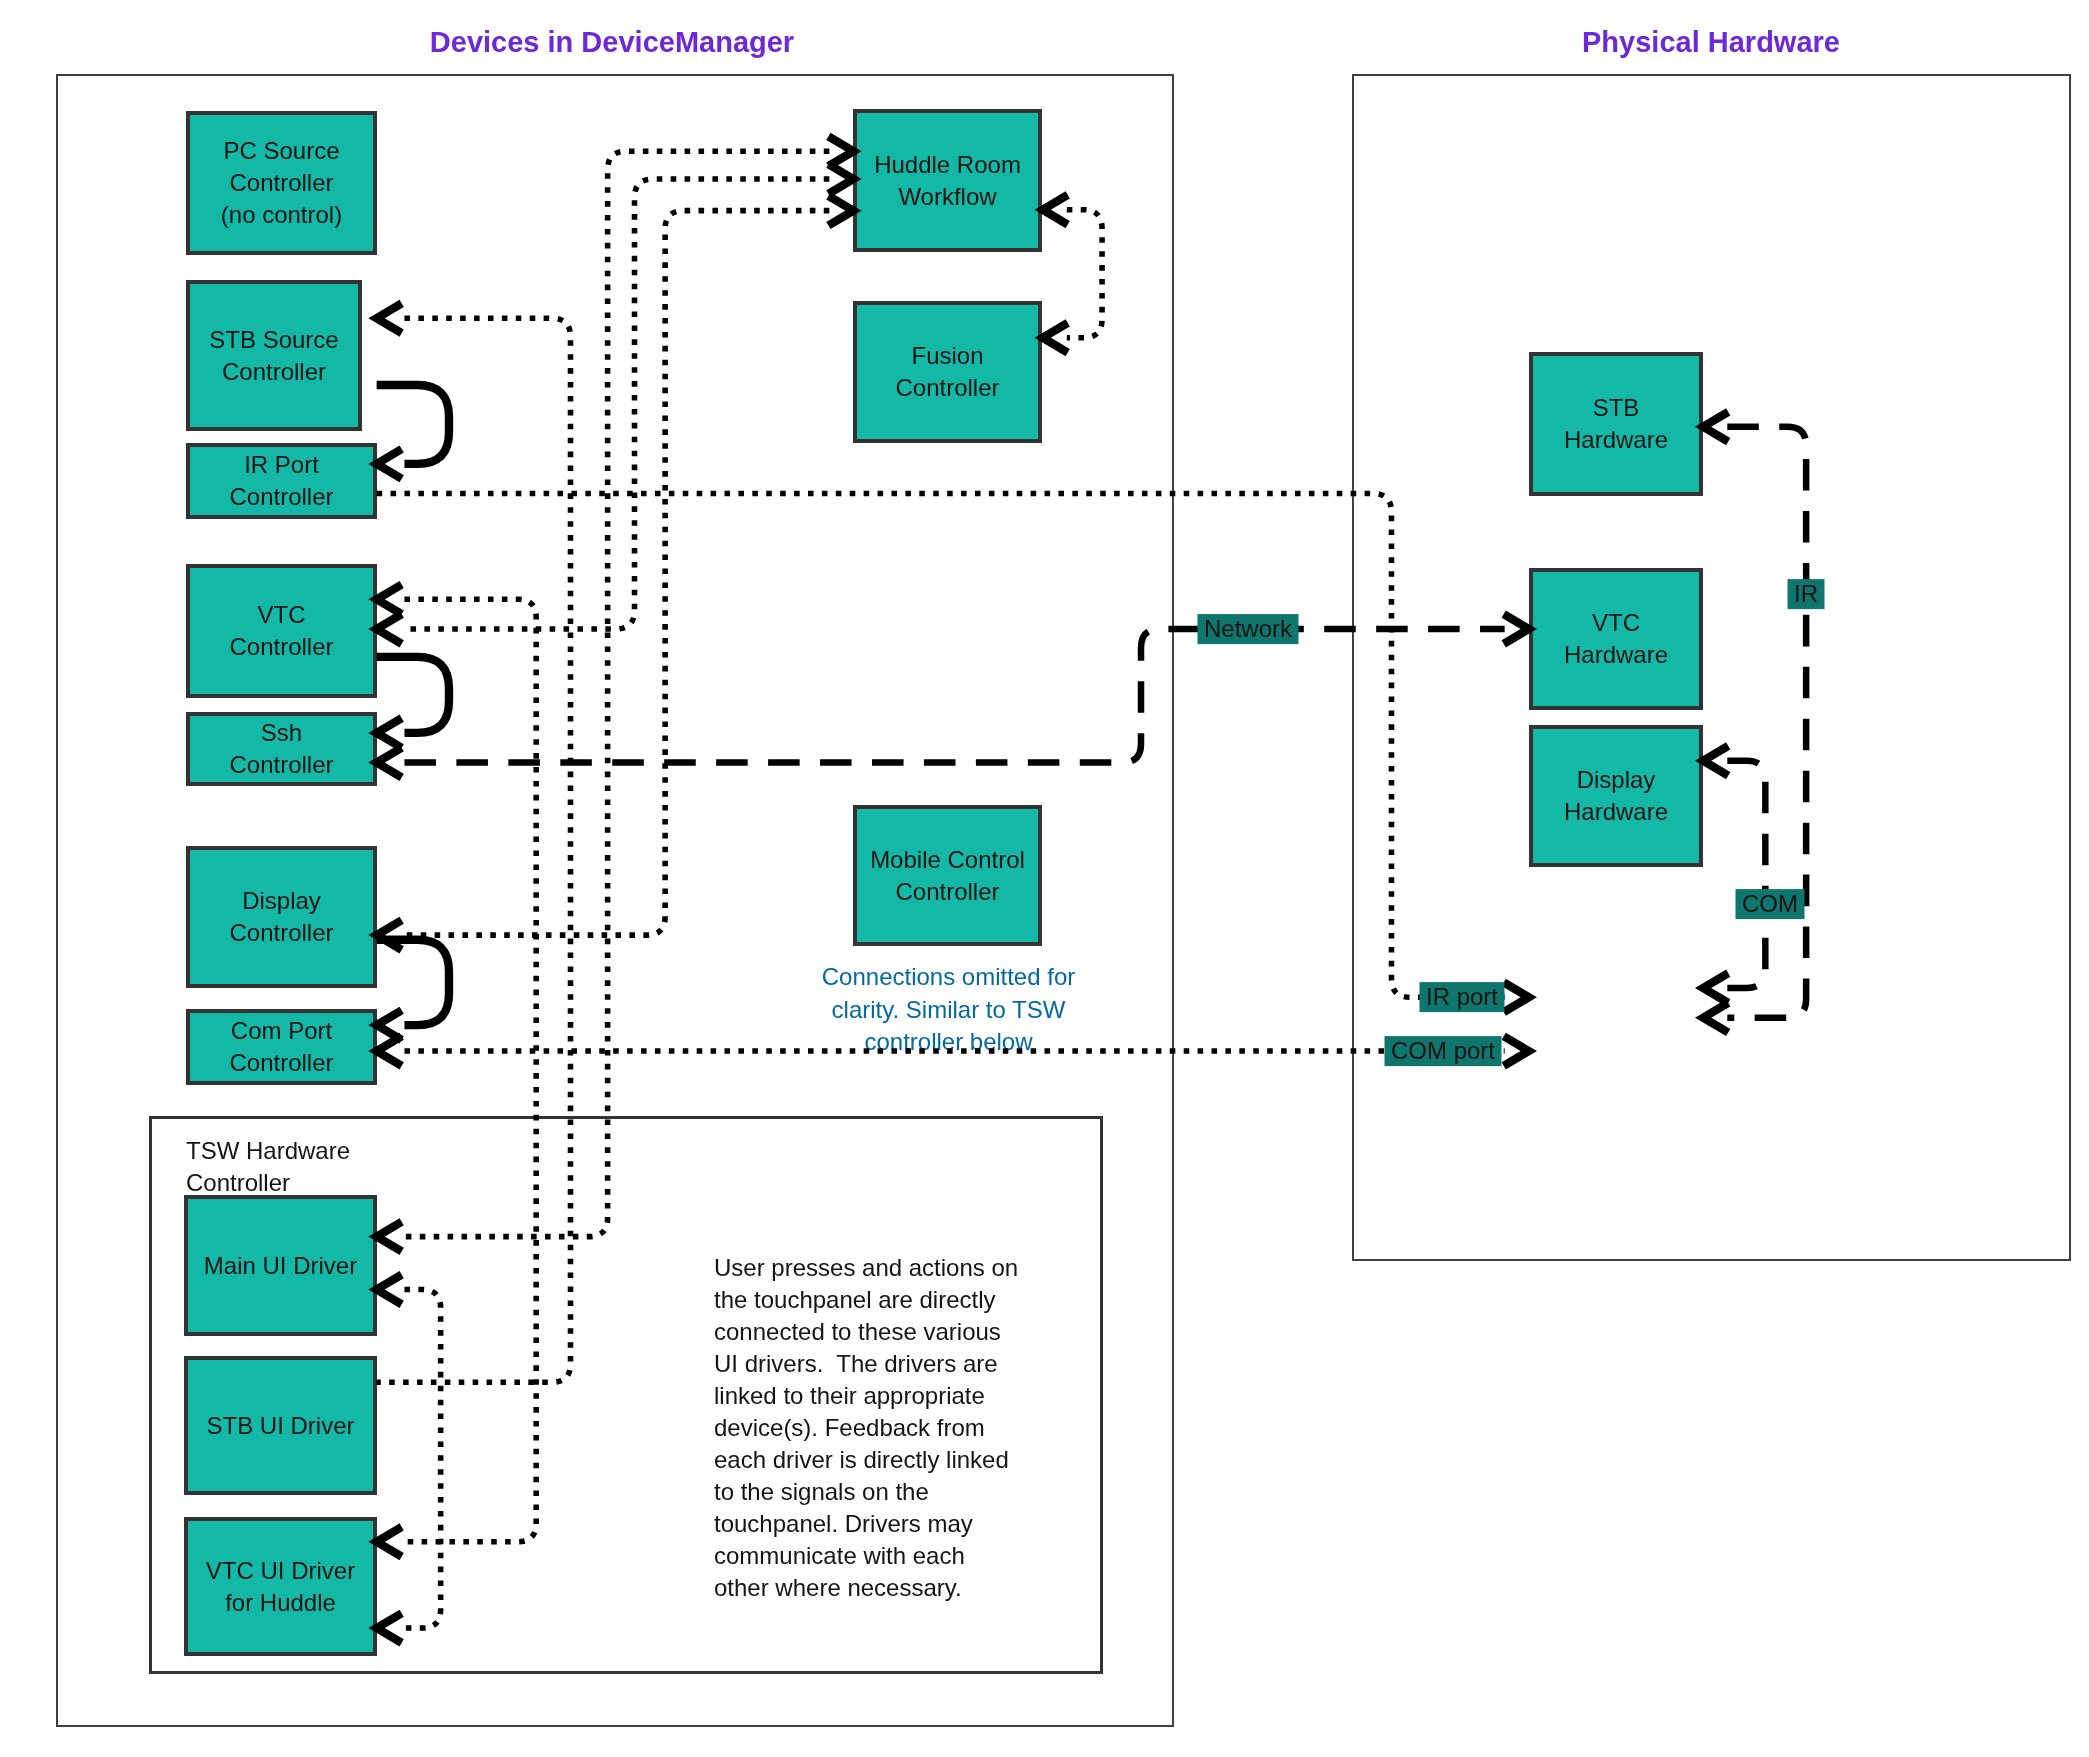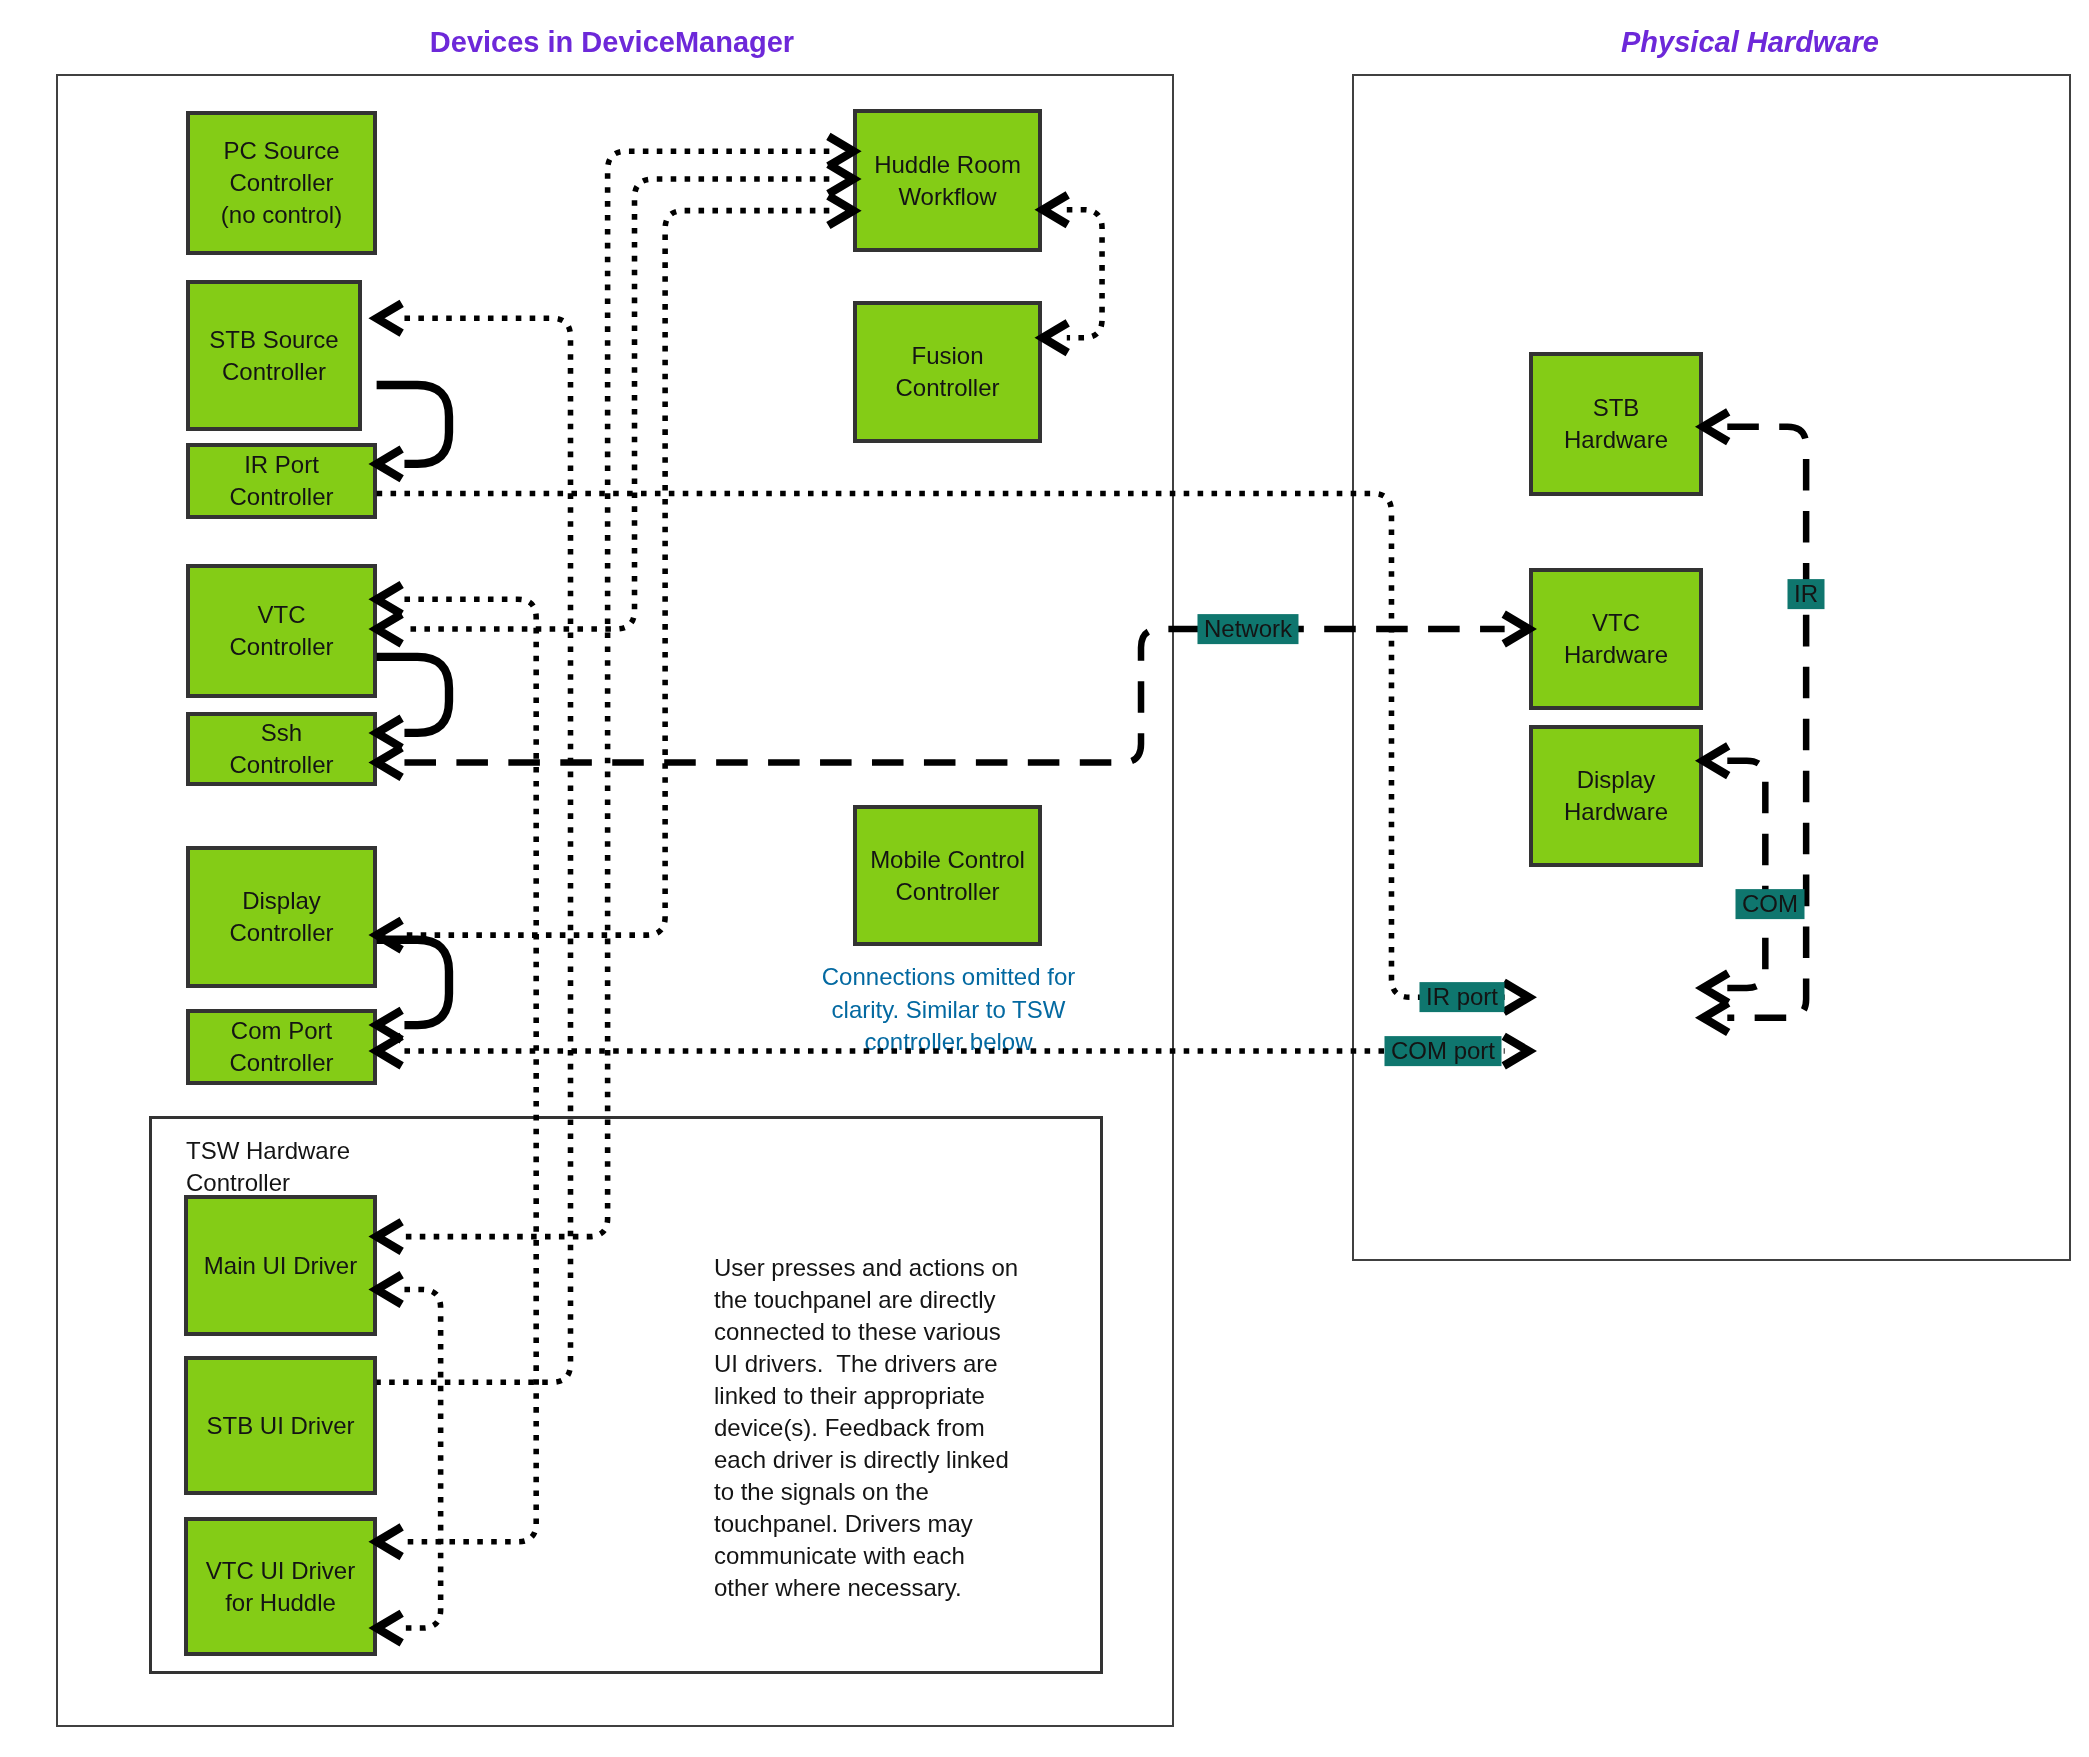--- a/index.html
+++ b/index.html
@@ -3,21 +3,21 @@
 <meta charset="utf-8">
 <style>
   html,body{margin:0;padding:0;background:#fff;}
   .stage{
     position:relative;width:2090px;height:1758px;background:#fff;
     font-family:"Liberation Sans", sans-serif;color:#111;overflow:hidden;
   }
   .container{position:absolute;border:2.8px solid #404040;background:#fff;box-sizing:border-box;}
   .tsw{position:absolute;border:3.7px solid #333;background:#fff;box-sizing:border-box;}
   .node{
-    position:absolute;border:4.6px solid #333;background:#84cc16;box-sizing:border-box;
+    position:absolute;border:4.6px solid #333;background:#14b8a6;box-sizing:border-box;
     display:flex;align-items:center;justify-content:center;text-align:center;
     white-space:pre-line;font-size:24px;line-height:1.32;color:#141414;
   }
   .diagram-title{
     position:absolute;font-size:29px;font-weight:bold;text-align:center;color:#6d28d9;
     white-space:nowrap;
   }
   .corner-label{position:absolute;font-size:24px;line-height:1.35;white-space:pre-line;color:#141414;}
   .note{position:absolute;font-size:24px;line-height:1.36;text-align:center;white-space:pre-line;color:#0369a1;}
   .description{position:absolute;font-size:24px;line-height:32px;white-space:pre;color:#141414;}
@@ -30,21 +30,21 @@
   .edge-dashed{fill:none;stroke:#000;stroke-width:7;stroke-dasharray:34 22;}
   .edge-solid{fill:none;stroke:#000;stroke-width:9;}
   .arrowhead{fill:none;stroke:#000;stroke-width:9;stroke-linejoin:miter;}
 </style>
 </head>
 <body>
 
 <div class="stage">
 
   <div class="diagram-title" style="left:315px;top:26px;width:594px;">Devices in DeviceManager</div>
-  <div class="diagram-title" style="left:1467px;top:26px;width:566px;font-style:italic;">Physical Hardware</div>
+  <div class="diagram-title" style="left:1428px;top:26px;width:566px;">Physical Hardware</div>
 
   <div class="container" style="left:56px;top:74px;width:1118px;height:1653px;"></div>
   <div class="container" style="left:1352px;top:74px;width:719px;height:1187px;"></div>
   <div class="tsw" style="left:149px;top:1116px;width:954px;height:558px;"></div>
   <div class="corner-label" style="left:186px;top:1135px;">TSW Hardware
 Controller</div>
 
   <div class="node" style="left:186px;top:111px;width:191px;height:144px;">PC Source
 Controller
 (no control)</div>

